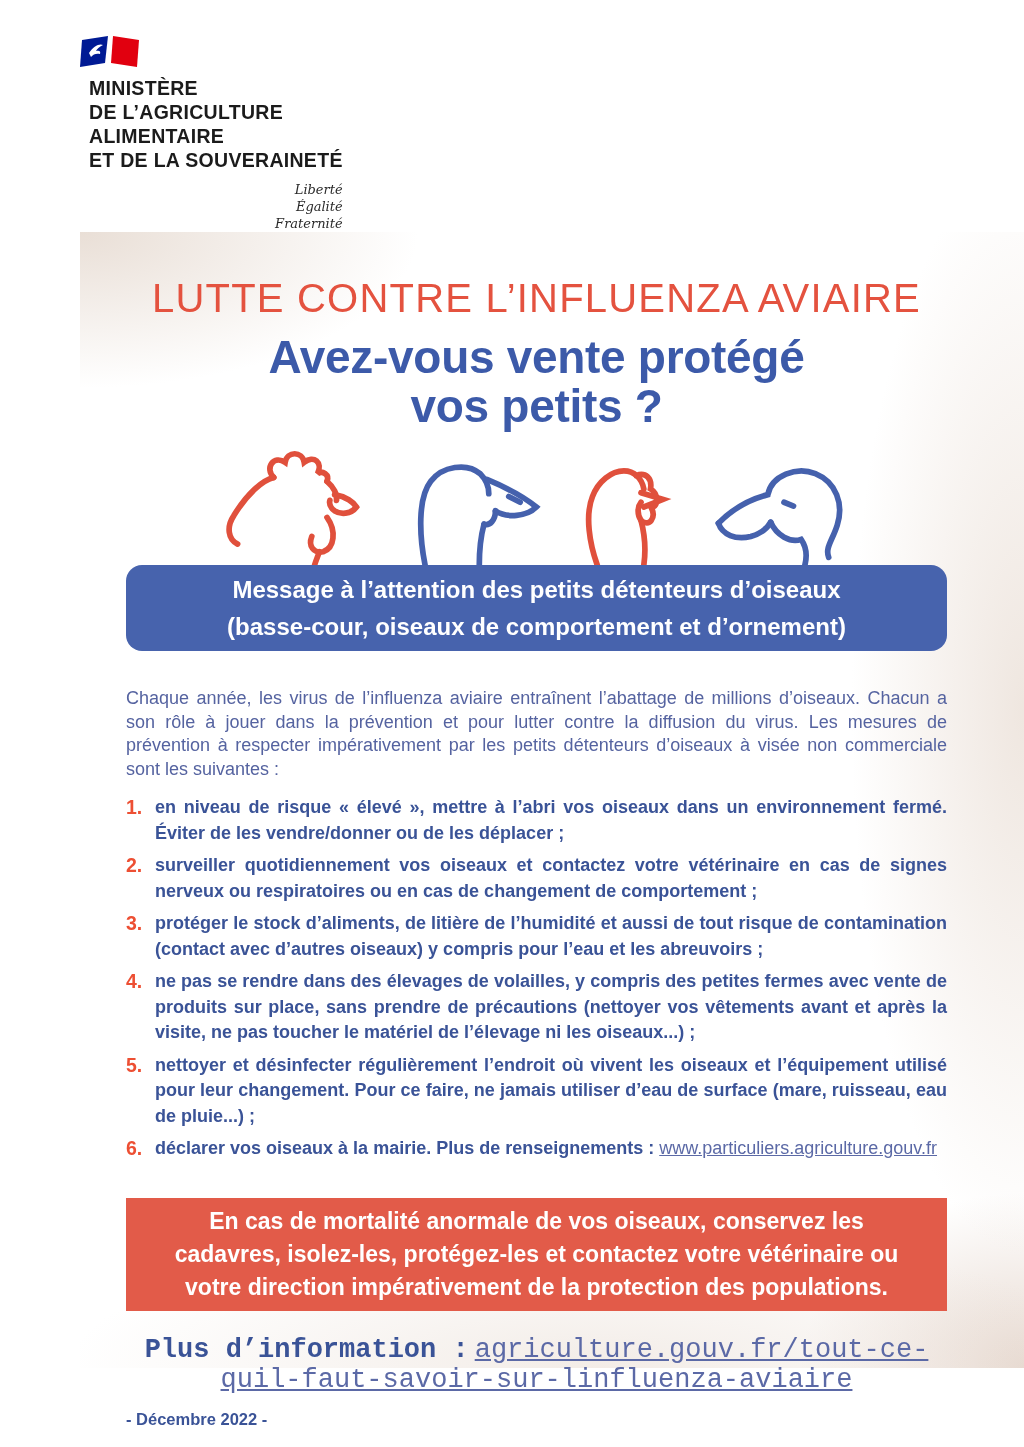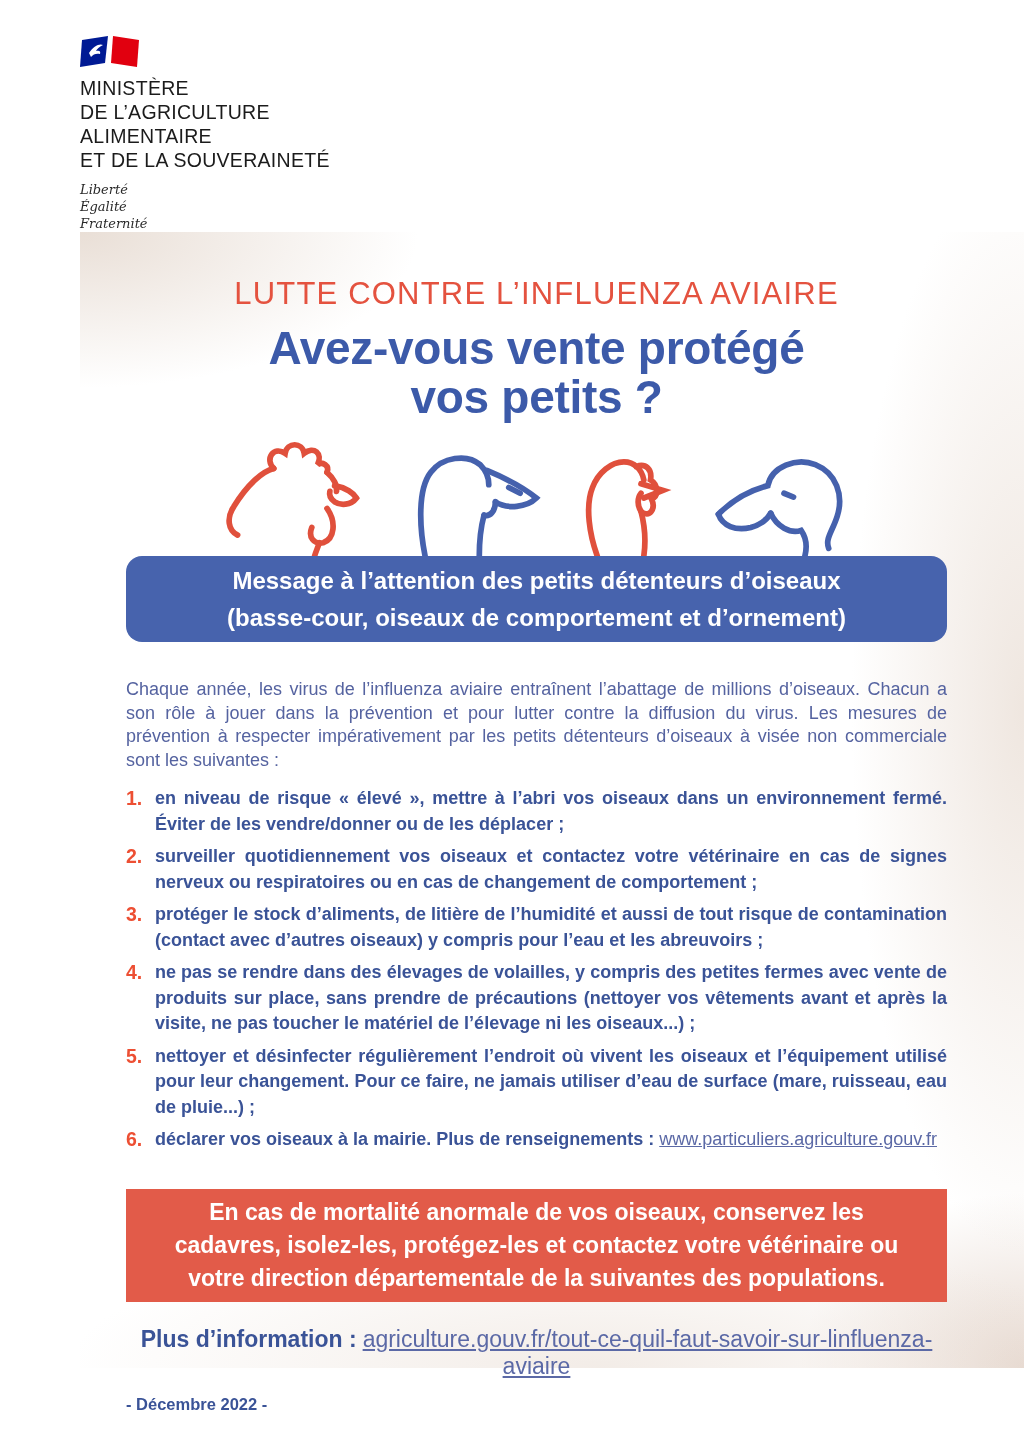--- a/index.html
+++ b/index.html
@@ -3,51 +3,51 @@
 <meta charset="utf-8">
 <style>
   html,body{margin:0;padding:0;}
   body{
     width:1024px;height:1447px;position:relative;background:#ffffff;
     font-family:"Liberation Sans",sans-serif;overflow:hidden;
   }
   
   .logo-block{position:absolute;left:80px;top:36px;}
   .flag{display:block;margin-bottom:9px;}
-  .ministry{font-weight:normal;color:#1b1b1b;font-size:19.5px;line-height:24px;letter-spacing:.3px;}
-  .motto{margin-top:9px;font-family:"DejaVu Serif",serif;font-style:italic;font-size:13px;line-height:17px;color:#2a2a2a;}
+  .ministry{font-weight:bold;color:#1b1b1b;font-size:19.5px;line-height:24px;letter-spacing:.3px;margin-left:9px;}
+  .motto{margin-top:9px;font-family:"DejaVu Serif",serif;font-style:italic;font-size:13px;line-height:17px;color:#2a2a2a;text-align:right;}
   
   .card{
     position:absolute;left:80px;top:232px;width:944px;height:1136px;background-color:#fff;
     background-image:
       radial-gradient(ellipse 520px 240px at 0% 0%, rgba(232,221,212,.95), rgba(255,255,255,0) 65%),
       radial-gradient(ellipse 240px 760px at 100% 42%, rgba(236,226,218,.85), rgba(255,255,255,0) 72%),
       radial-gradient(ellipse 740px 190px at 55% 100%, rgba(236,226,218,.65), rgba(255,255,255,0) 72%),
       radial-gradient(ellipse 320px 250px at 100% 100%, rgba(228,213,203,.9), rgba(255,255,255,0) 70%);
   }
   .content{width:821px;margin-left:46px;}
-  .kicker{padding-top:44px;text-align:center;font-size:31px;letter-spacing:1.2px;color:#e4523f;}
+  .kicker{padding-top:44px;text-align:center;font-size:40px;letter-spacing:1.2px;color:#e4523f;}
   .title{margin-top:12px;text-align:center;font-weight:bold;font-size:46px;line-height:49px;color:#3c5aa9;letter-spacing:-.3px;}
   .birds{margin-top:18px;display:flex;justify-content:center;align-items:flex-end;gap:14px;height:116px;}
   .birds svg{display:block;}
   .banner-blue{
     margin-top:0;background:#4763ad;color:#ffffff;text-align:center;
     font-weight:bold;font-size:24px;line-height:37px;padding:6px 10px;border-radius:16px;
   }
   .intro{margin:36px 0 0 0;color:#5563a0;font-size:18px;line-height:23.5px;text-align:justify;}
   .list{margin-top:14px;}
   .list-item{display:flex;margin-bottom:7px;color:#3a5397;font-weight:bold;font-size:18px;line-height:25.5px;}
   .list-item .num{flex:0 0 29px;color:#ed4f33;font-size:19.5px;}
   .list-item .txt{flex:1;text-align:justify;}
   .inline-link{color:#5b69a6;font-weight:normal;text-decoration:underline;cursor:pointer;}
   .banner-red{
     margin-top:36px;background:#e25b49;color:#ffffff;font-weight:bold;text-align:center;
     font-size:23px;line-height:33px;padding:7px 34px;
   }
-  .info{margin-top:24px;text-align:center;font-size:23px;}
+  .info{margin-top:24px;text-align:center;font-size:27px;font-family:Liberation Mono, monospace;}
   .info-label{font-weight:bold;color:#3a5397;margin-right:6px;}
   .info-link{color:#5b69a6;text-decoration:underline;cursor:pointer;}
   .date{margin-top:15px;text-align:left;font-weight:bold;font-size:16.5px;color:#3a5397;}
 </style>
 </head>
 <body>
 
 <header class="logo-block">
   <svg class="flag" width="60" height="31" viewBox="0 0 60 31" aria-hidden="true">
     <polygon points="2,4 28,0 25,27 0,31" fill="#001a94"></polygon>
@@ -134,21 +134,21 @@
         <div class="list-item">
           <span class="num">5.</span>
           <span class="txt">nettoyer et désinfecter régulièrement l’endroit où vivent les oiseaux et l’équipement utilisé pour leur changement. Pour ce faire, ne jamais utiliser d’eau de surface (mare, ruisseau, eau de pluie...) ;</span>
         </div>
         <div class="list-item">
           <span class="num">6.</span>
           <span class="txt">déclarer vos oiseaux à la mairie. Plus de renseignements : <a class="inline-link">www.particuliers.agriculture.gouv.fr</a></span>
         </div>
       </div>
 
-    <div class="banner-red">En cas de mortalité anormale de vos oiseaux, conservez les cadavres, isolez-les, protégez-les et contactez votre vétérinaire ou votre direction départementale de la suivantes des populations.</div>
+    <div class="banner-red">En cas de mortalité anormale de vos oiseaux, conservez les cadavres, isolez-les, protégez-les et contactez votre vétérinaire ou votre direction impérativement de la protection des populations.</div>
 
     <div class="info">
       <span class="info-label">Plus d’information :</span><a class="info-link">agriculture.gouv.fr/tout-ce-quil-faut-savoir-sur-linfluenza-aviaire</a>
     </div>
 
     <div class="date">- Décembre 2022 -</div>
 
   </div>
 </main>
 

